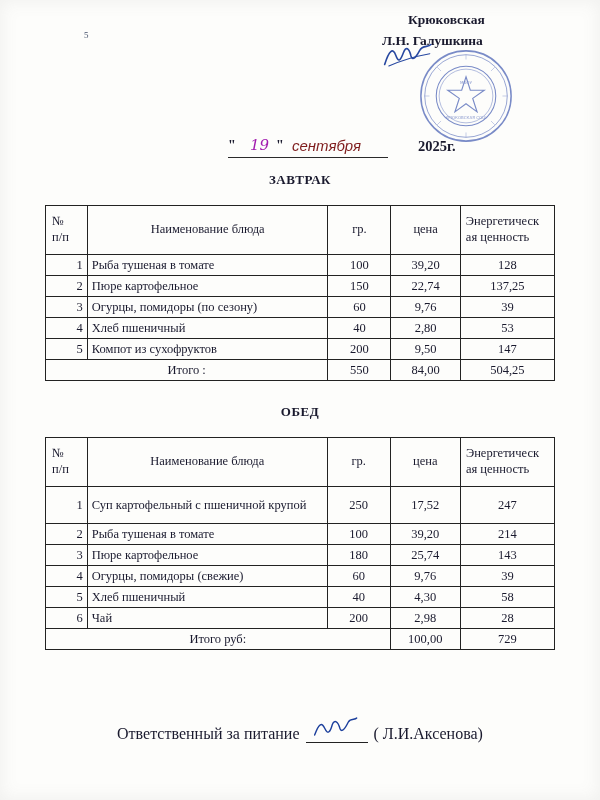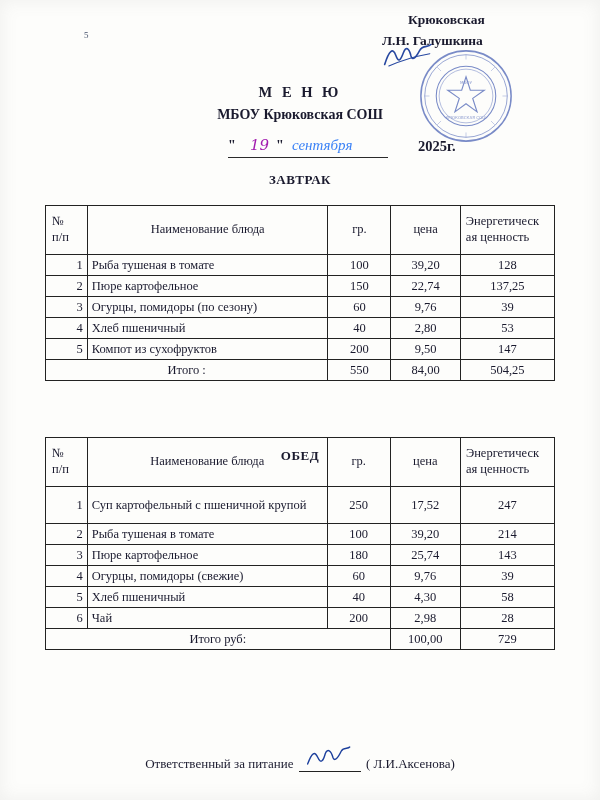--- a/index.html
+++ b/index.html
@@ -86,22 +86,22 @@
     left: 276px;
     top: 0px;
     font-size: 14px;
     font-weight: bold;
   }
   .date-month {
     position: absolute;
     left: 292px;
     top: -1px;
     font-size: 15px;
-    color: #3b82f6;
-    font-family: Liberation Serif, serif;
+    color: #7f1d1d;
+    font-family: Liberation Sans, sans-serif;
     font-style: italic;
   }
   .date-underline {
     position: absolute;
     left: 228px;
     top: 19px;
     width: 160px;
     border-bottom: 1.2px solid #2a2a2a;
   }
   .date-year {
@@ -114,21 +114,21 @@
 
   .section-label {
     position: absolute;
     width: 600px;
     text-align: center;
     font-weight: bold;
     font-size: 13px;
     letter-spacing: 0.5px;
   }
   #breakfast-label { top: 172px; }
-  #lunch-label { top: 404px; margin-top: 44px; }
+  #lunch-label { top: 404px; }
 
   table.menu {
     position: absolute;
     border-collapse: collapse;
     left: 45px;
     width: 510px;
     font-size: 12.5px;
   }
   #breakfast-table { top: 205px; }
   #lunch-table { top: 437px; }
@@ -152,25 +152,25 @@
 
   .hdr-num { text-align: left !important; padding-left: 6px !important; line-height: 1.35; }
   .hdr-energy { text-align: left !important; padding-left: 5px !important; line-height: 1.3; }
 
   tbody td { height: 18px; }
   .total-label { text-align: center; }
   .total-label-wide { text-align: center; }
 
   .footer {
     position: absolute;
-    top: 756px;
+    top: 725px;
     left: 0;
     width: 600px;
     text-align: center;
-    font-size: 13px;
+    font-size: 16px;
   }
   .footer .sig-line {
     display: inline-block;
     width: 62px;
     border-bottom: 1px solid #222;
     margin: 0 2px;
     position: relative;
     height: 14px;
     vertical-align: bottom;
   }
@@ -247,24 +247,20 @@
         <path d="M76 76 L80 80"></path>
       <path d="M80 20 L76 24"></path>
         <path d="M24 76 L20 80"></path>
     </g>
     <g fill="#2a46a8" opacity="0.85" font-size="4.2" font-family="DejaVu Sans, sans-serif">
       <text x="50" y="38" text-anchor="middle">МБОУ</text>
       <text x="50" y="74" text-anchor="middle">КРЮКОВСКАЯ СОШ</text>
     </g>
   </svg>
 
-  <div class="title-block">
-    <div class="menu-word">М Е Н Ю</div>
-    <div>МБОУ Крюковская СОШ</div>
-  </div>
 
   <div class="date-row">
     <span class="date-quote">"</span>
     <span class="date-hand">19</span>
     <span class="date-quote2">"</span>
     <span class="date-month">сентября</span>
     <span class="date-underline"></span>
     <span class="date-year">2025г.</span>
   </div>
 

